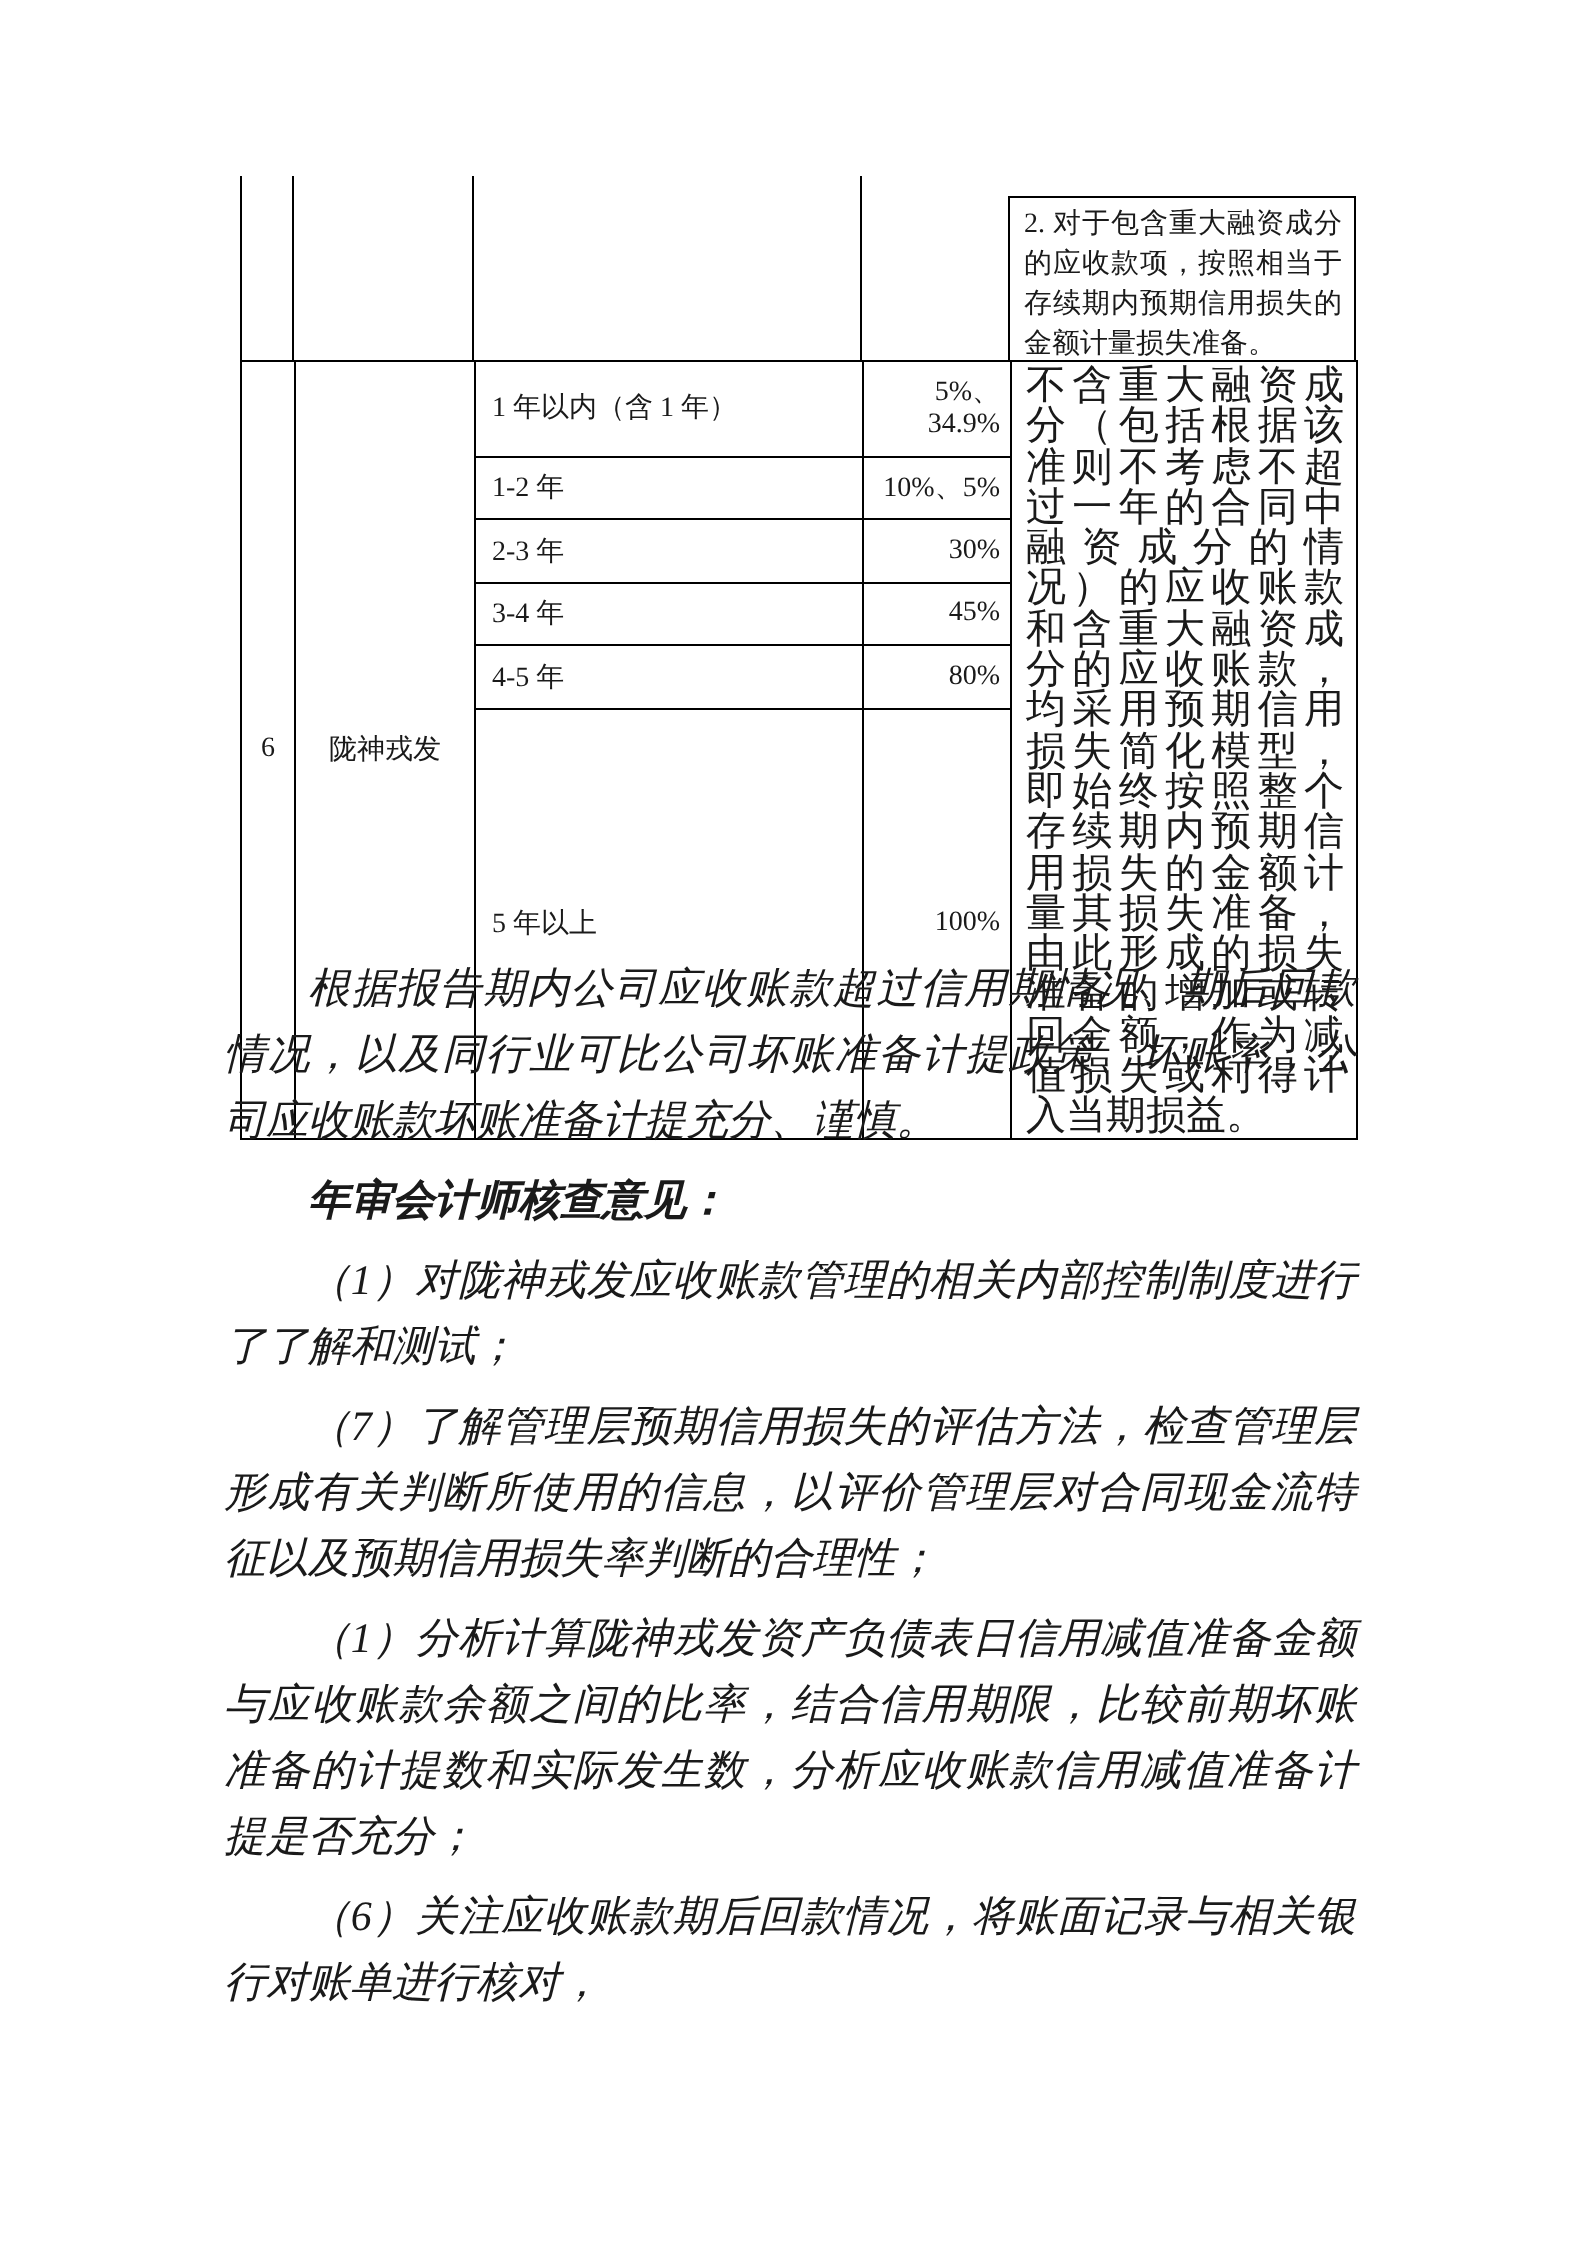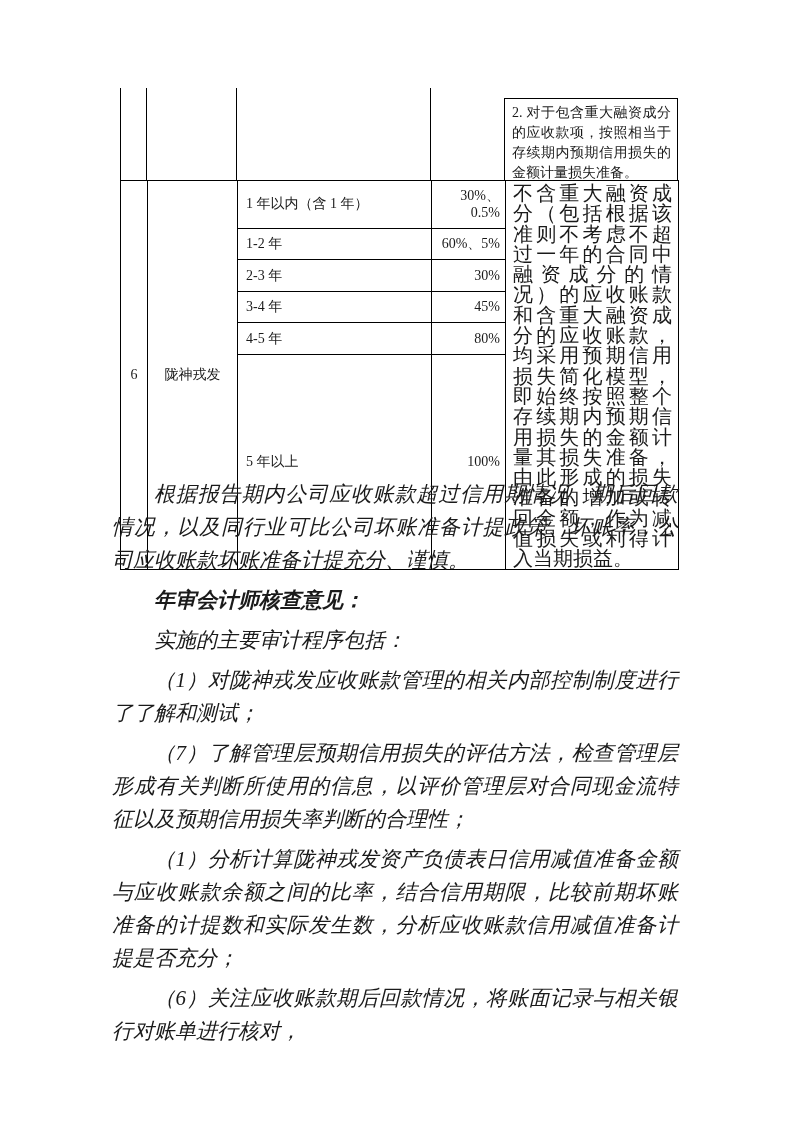--- a/index.html
+++ b/index.html
@@ -69,28 +69,28 @@
           <col class="w2">
           <col class="w3">
           <col class="w4">
           <col class="w5">
       </colgroup>
       <tbody>
         <tr class="sub">
           <td class="c1" rowspan="6">6</td>
           <td class="c2" rowspan="6">陇神戎发</td>
           <td class="c3">1 年以内（含 1 年）</td>
-          <td class="c4">30%、0.5%</td>
+          <td class="c4">5%、34.9%</td>
           <td class="c5" rowspan="6">
             <div class="policy">不含重大融资成分（包括根据该准则不考虑不超过一年的合同中融资成分的情况）的应收账款和含重大融资成分的应收账款，均采用预期信用损失简化模型，即始终按照整个存续期内预期信用损失的金额计量其损失准备，由此形成的损失准备的增加或转回金额，作为减值损失或利得计入当期损益。</div>
           </td>
         </tr>
         <tr class="sub">
           <td class="c3">1-2 年</td>
-          <td class="c4">60%、5%</td>
+          <td class="c4">10%、5%</td>
         </tr>
         <tr class="sub">
           <td class="c3">2-3 年</td>
           <td class="c4">30%</td>
         </tr>
         <tr class="sub">
           <td class="c3">3-4 年</td>
           <td class="c4">45%</td>
         </tr>
         <tr class="sub">
@@ -101,20 +101,19 @@
           <td class="c3">5 年以上</td>
           <td class="c4">100%</td>
         </tr>
       </tbody>
     </table>
   </div>
 
   <div class="content">
     <p>根据报告期内公司应收账款超过信用期情况、期后回款情况，以及同行业可比公司坏账准备计提政策、坏账率，公司应收账款坏账准备计提充分、谨慎。</p>
     <p class="heading">年审会计师核查意见：</p>
-    <p>实施的主要审计程序包括：</p>
     <p>（1）对陇神戎发应收账款管理的相关内部控制制度进行了了解和测试；</p>
     <p>（7）了解管理层预期信用损失的评估方法，检查管理层形成有关判断所使用的信息，以评价管理层对合同现金流特征以及预期信用损失率判断的合理性；</p>
     <p>（1）分析计算陇神戎发资产负债表日信用减值准备金额与应收账款余额之间的比率，结合信用期限，比较前期坏账准备的计提数和实际发生数，分析应收账款信用减值准备计提是否充分；</p>
     <p>（6）关注应收账款期后回款情况，将账面记录与相关银行对账单进行核对，</p>
   </div>
 
 </div>
 
 </body></html>

